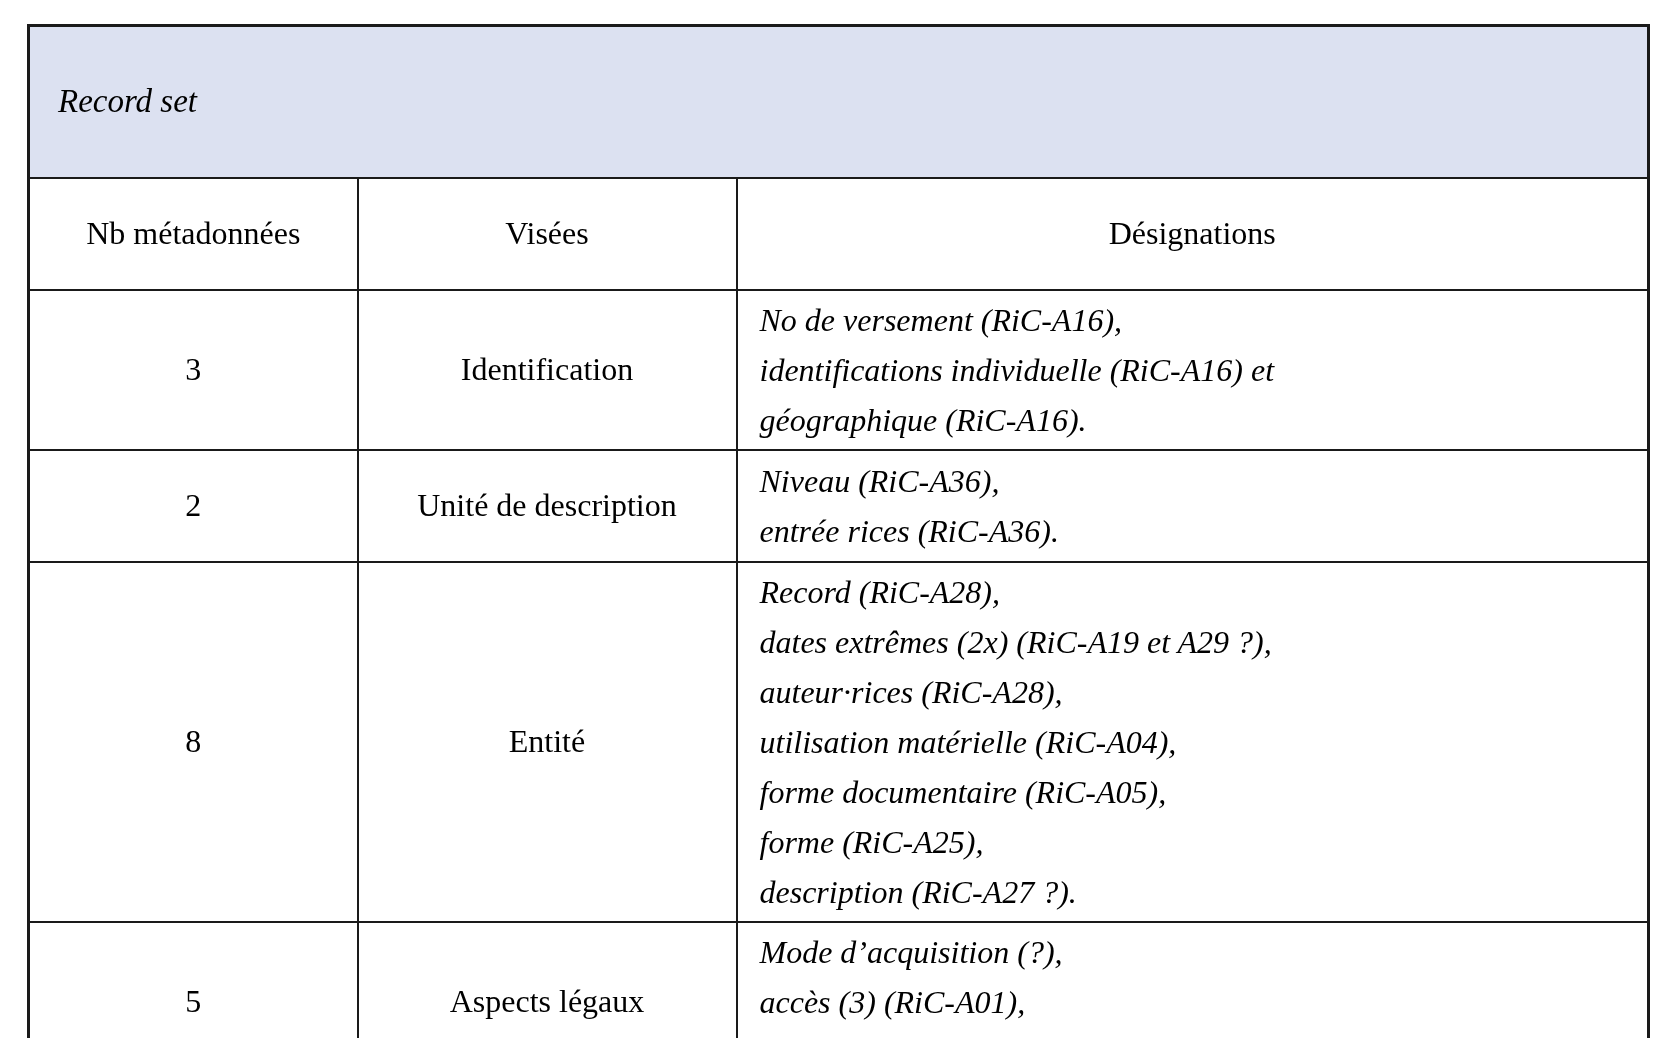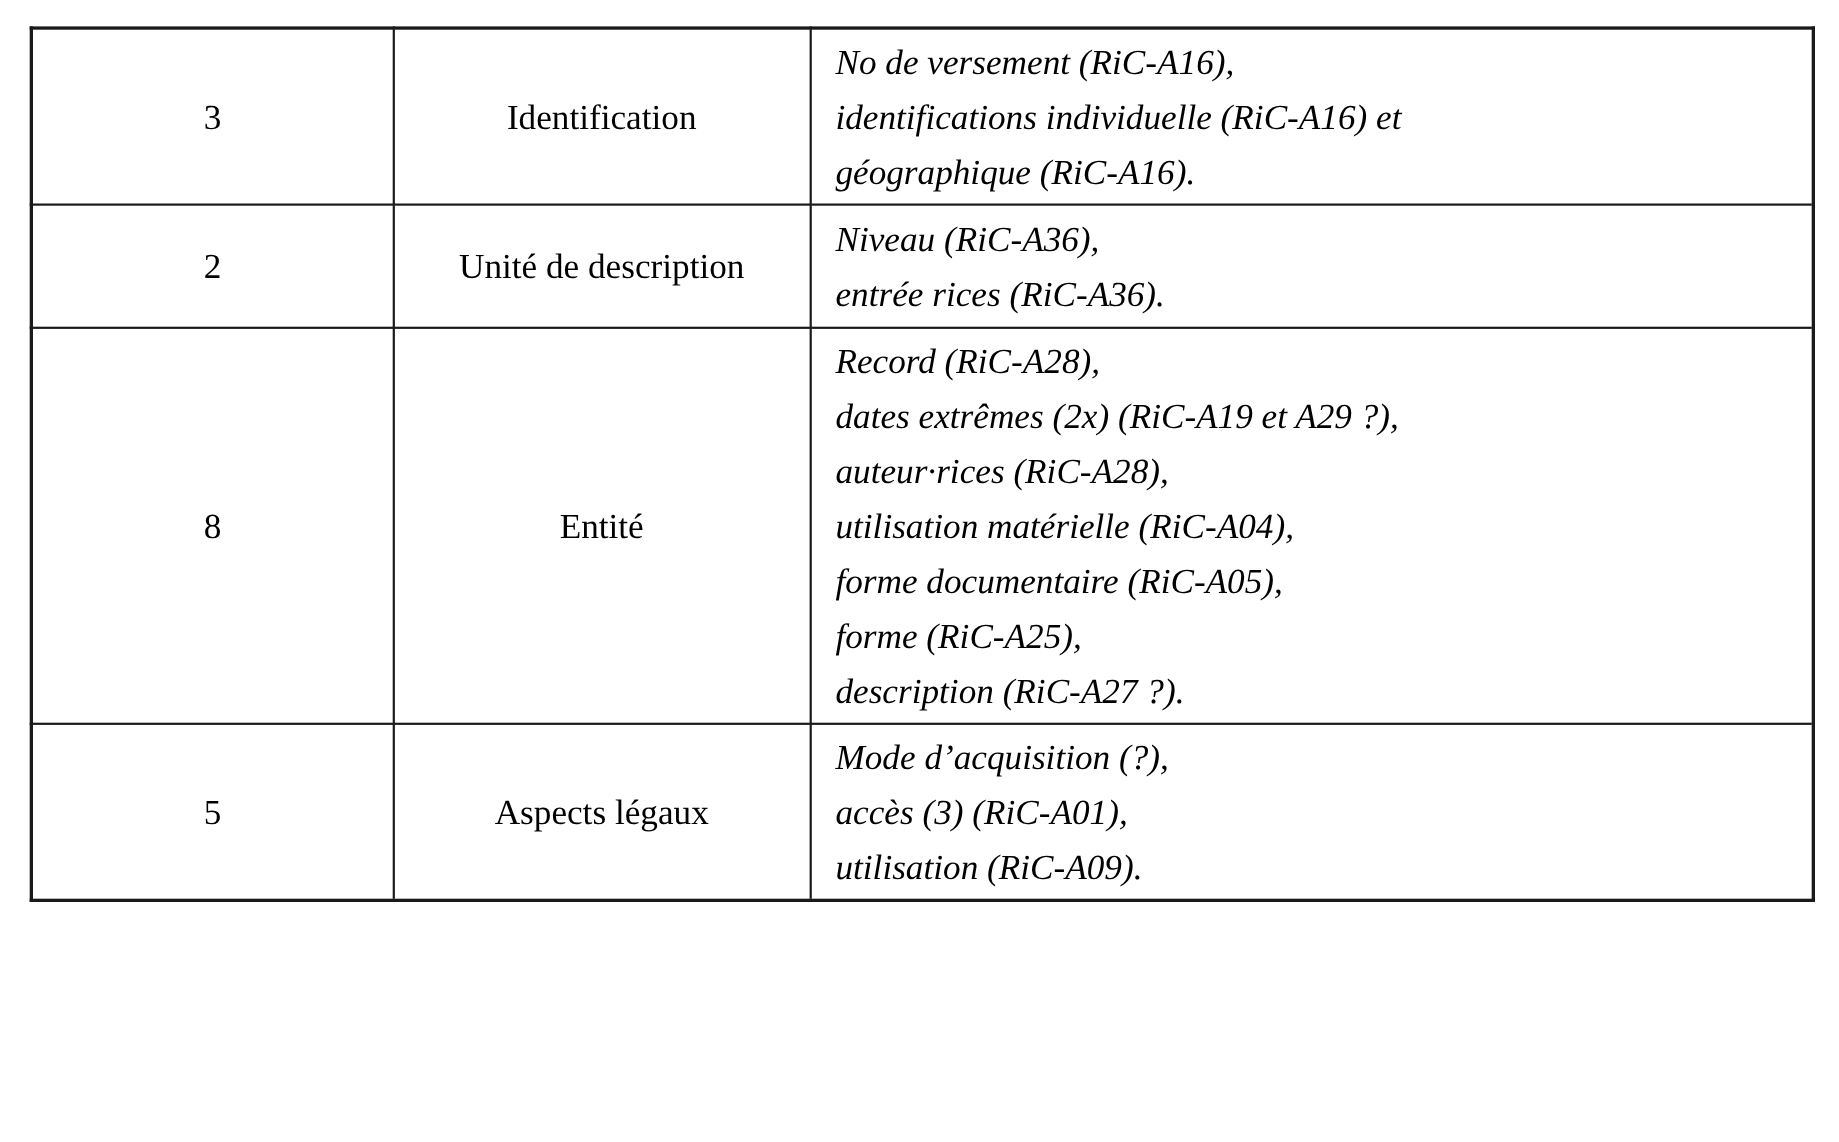--- a/index.html
+++ b/index.html
@@ -60,20 +60,28 @@
 <body>
 
 <div class="page">
   <table class="record-table">
     <colgroup>
         <col class="c1">
         <col class="c2">
         <col class="c3">
       </colgroup>
     <tbody>
+        <tr class="title-row">
+      <td colspan="3" class="title-cell">Record set</td>
+    </tr>
+    <tr class="head-row">
+      <th>Nb métadonnées</th>
+      <th>Visées</th>
+      <th>Désignations</th>
+    </tr>
     </tbody>
       <tbody id="rows-body">
   <tr class="data-row">
     <td class="num-cell">3</td>
     <td class="visee-cell">Identification</td>
     <td class="desig-cell">
             <div class="line">No de versement (RiC-A16),</div>
             <div class="line">identifications individuelle (RiC-A16) et</div>
             <div class="line">géographique (RiC-A16).</div>
           </td>

